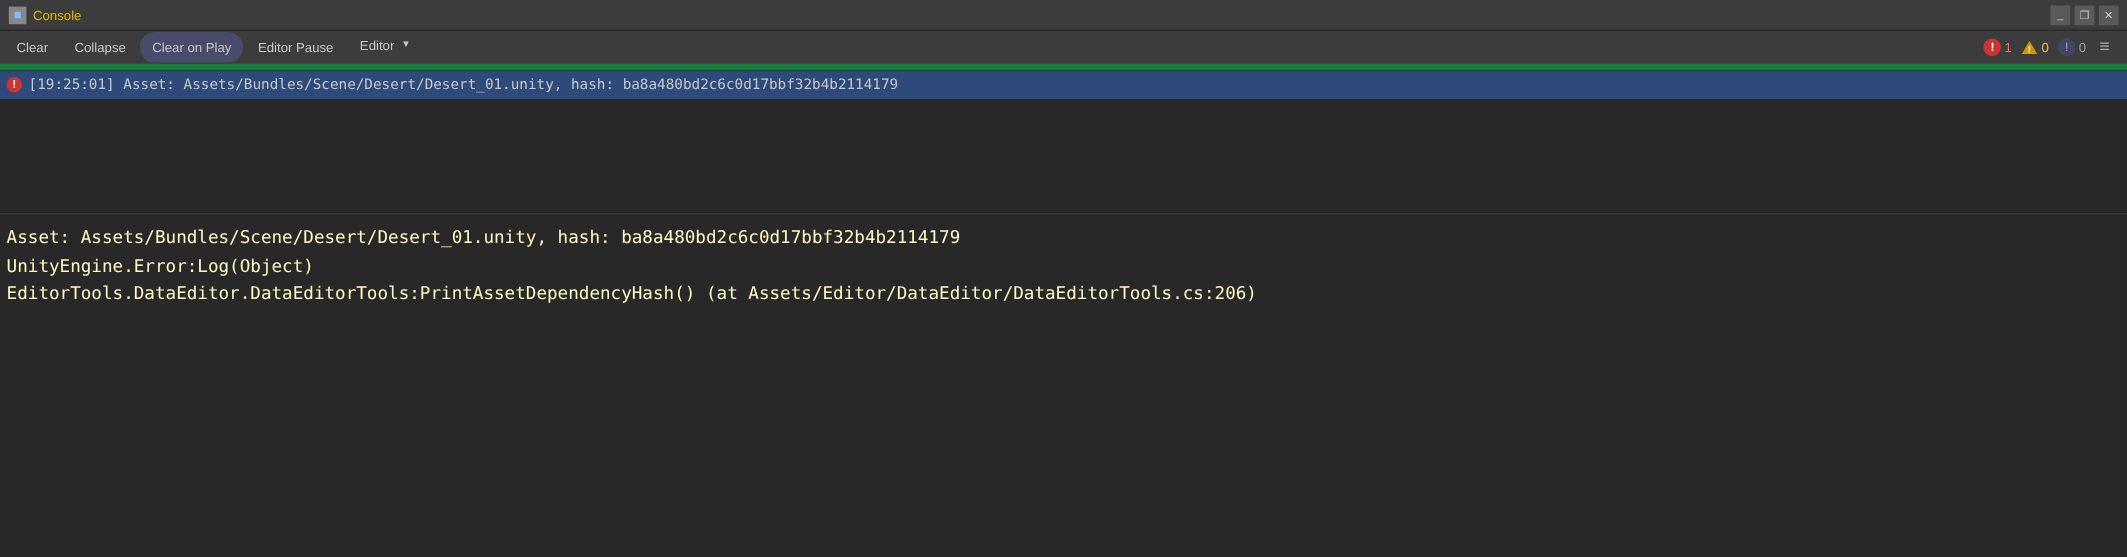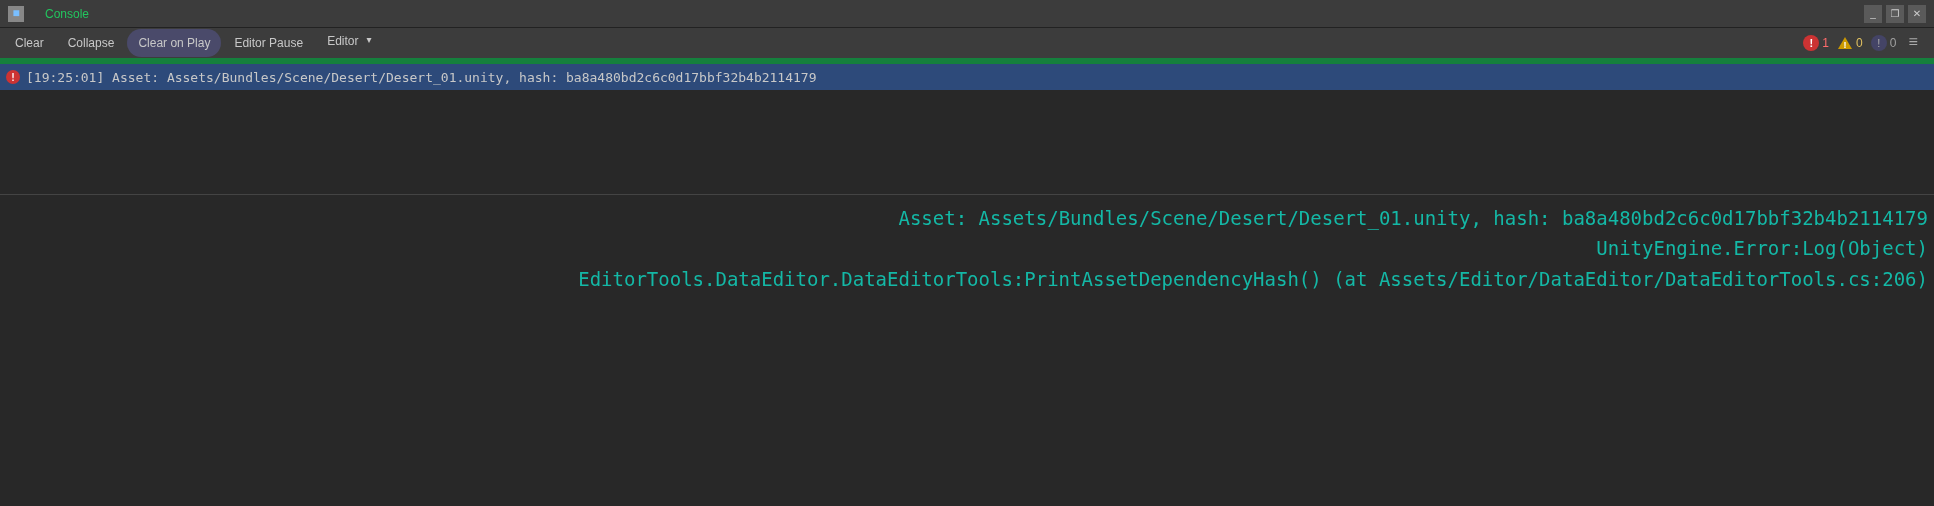--- a/index.html
+++ b/index.html
@@ -43,25 +43,24 @@
       width: 16px;
       height: 16px;
       background: #888;
       display: flex;
       align-items: center;
       justify-content: center;
       font-size: 11px;
     }
 
     .title-text {
-      color: #22c55e;
+      color: #eab308;
       font-family: 'Segoe UI', Arial, sans-serif;
       font-size: 12px;
       font-weight: 500;
-      margin-left: 15px;
     }
 
     .title-bar-right {
       display: flex;
       align-items: center;
       gap: 4px;
     }
 
     .win-btn {
       width: 18px;
@@ -251,25 +250,24 @@
 
     .detail-area {
       flex: 1;
       padding: 8px 6px;
       background: #282828;
       overflow-y: auto;
     }
 
     .detail-line {
       font-family: 'Consolas', monospace;
-      font-size: 19px;
-      color: #14b8a6;
+      font-size: 16px;
+      color: #fef9c3;
       line-height: 1.6;
       white-space: pre;
-      text-align: right;
     }
 
     .chevron {
       font-size: 10px;
       margin-left: 4px;
     }
   </style>
 </head>
 <body>
 

